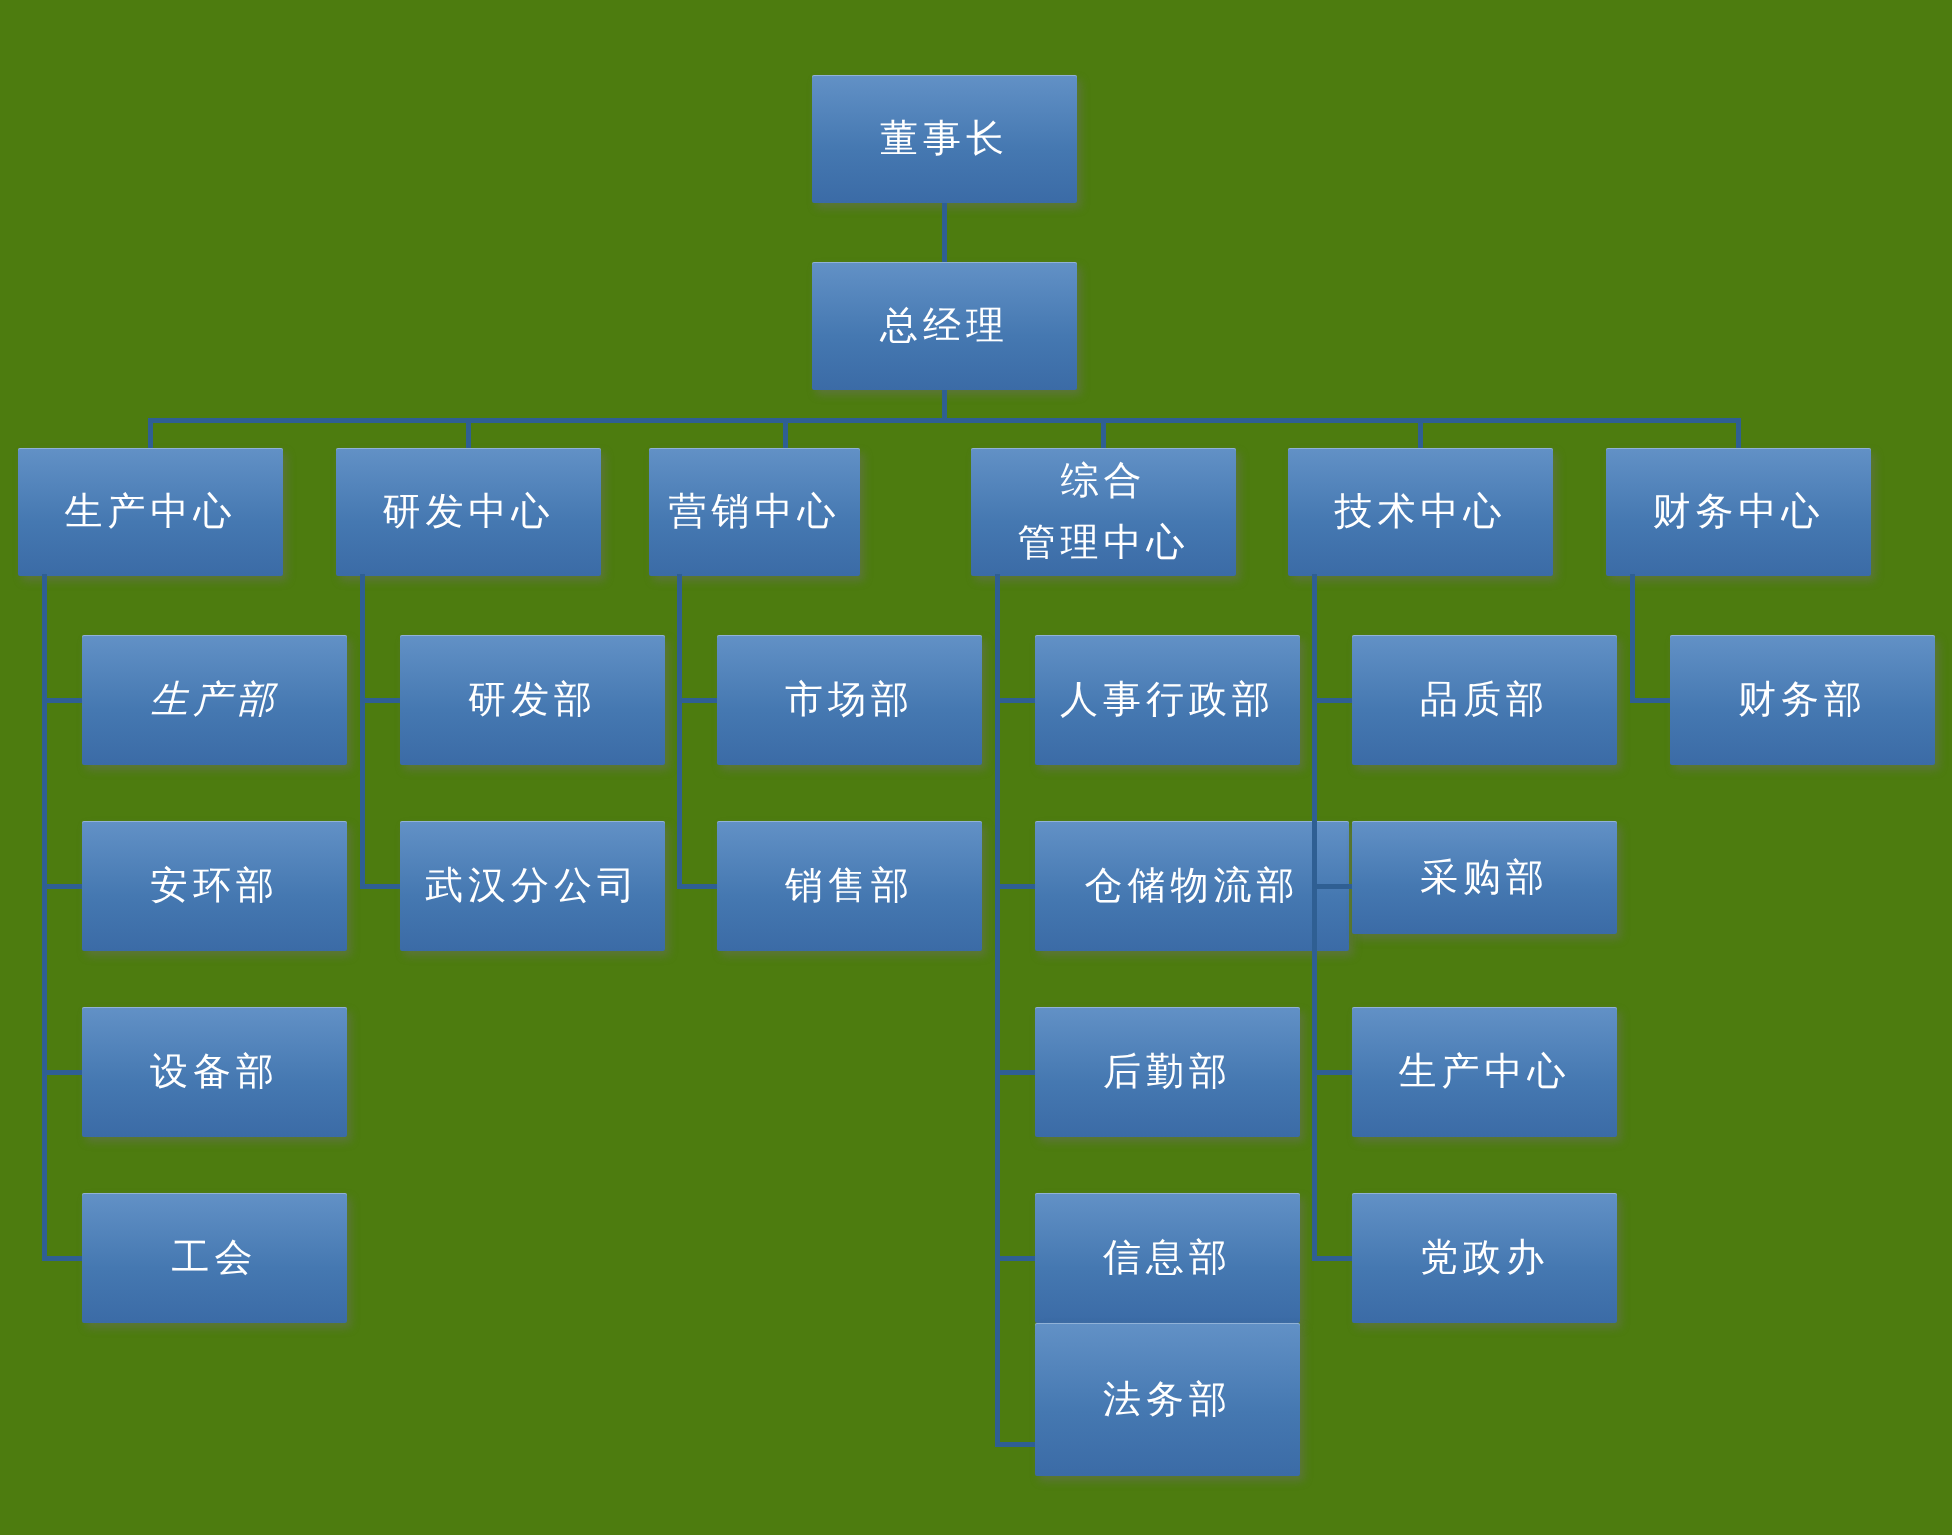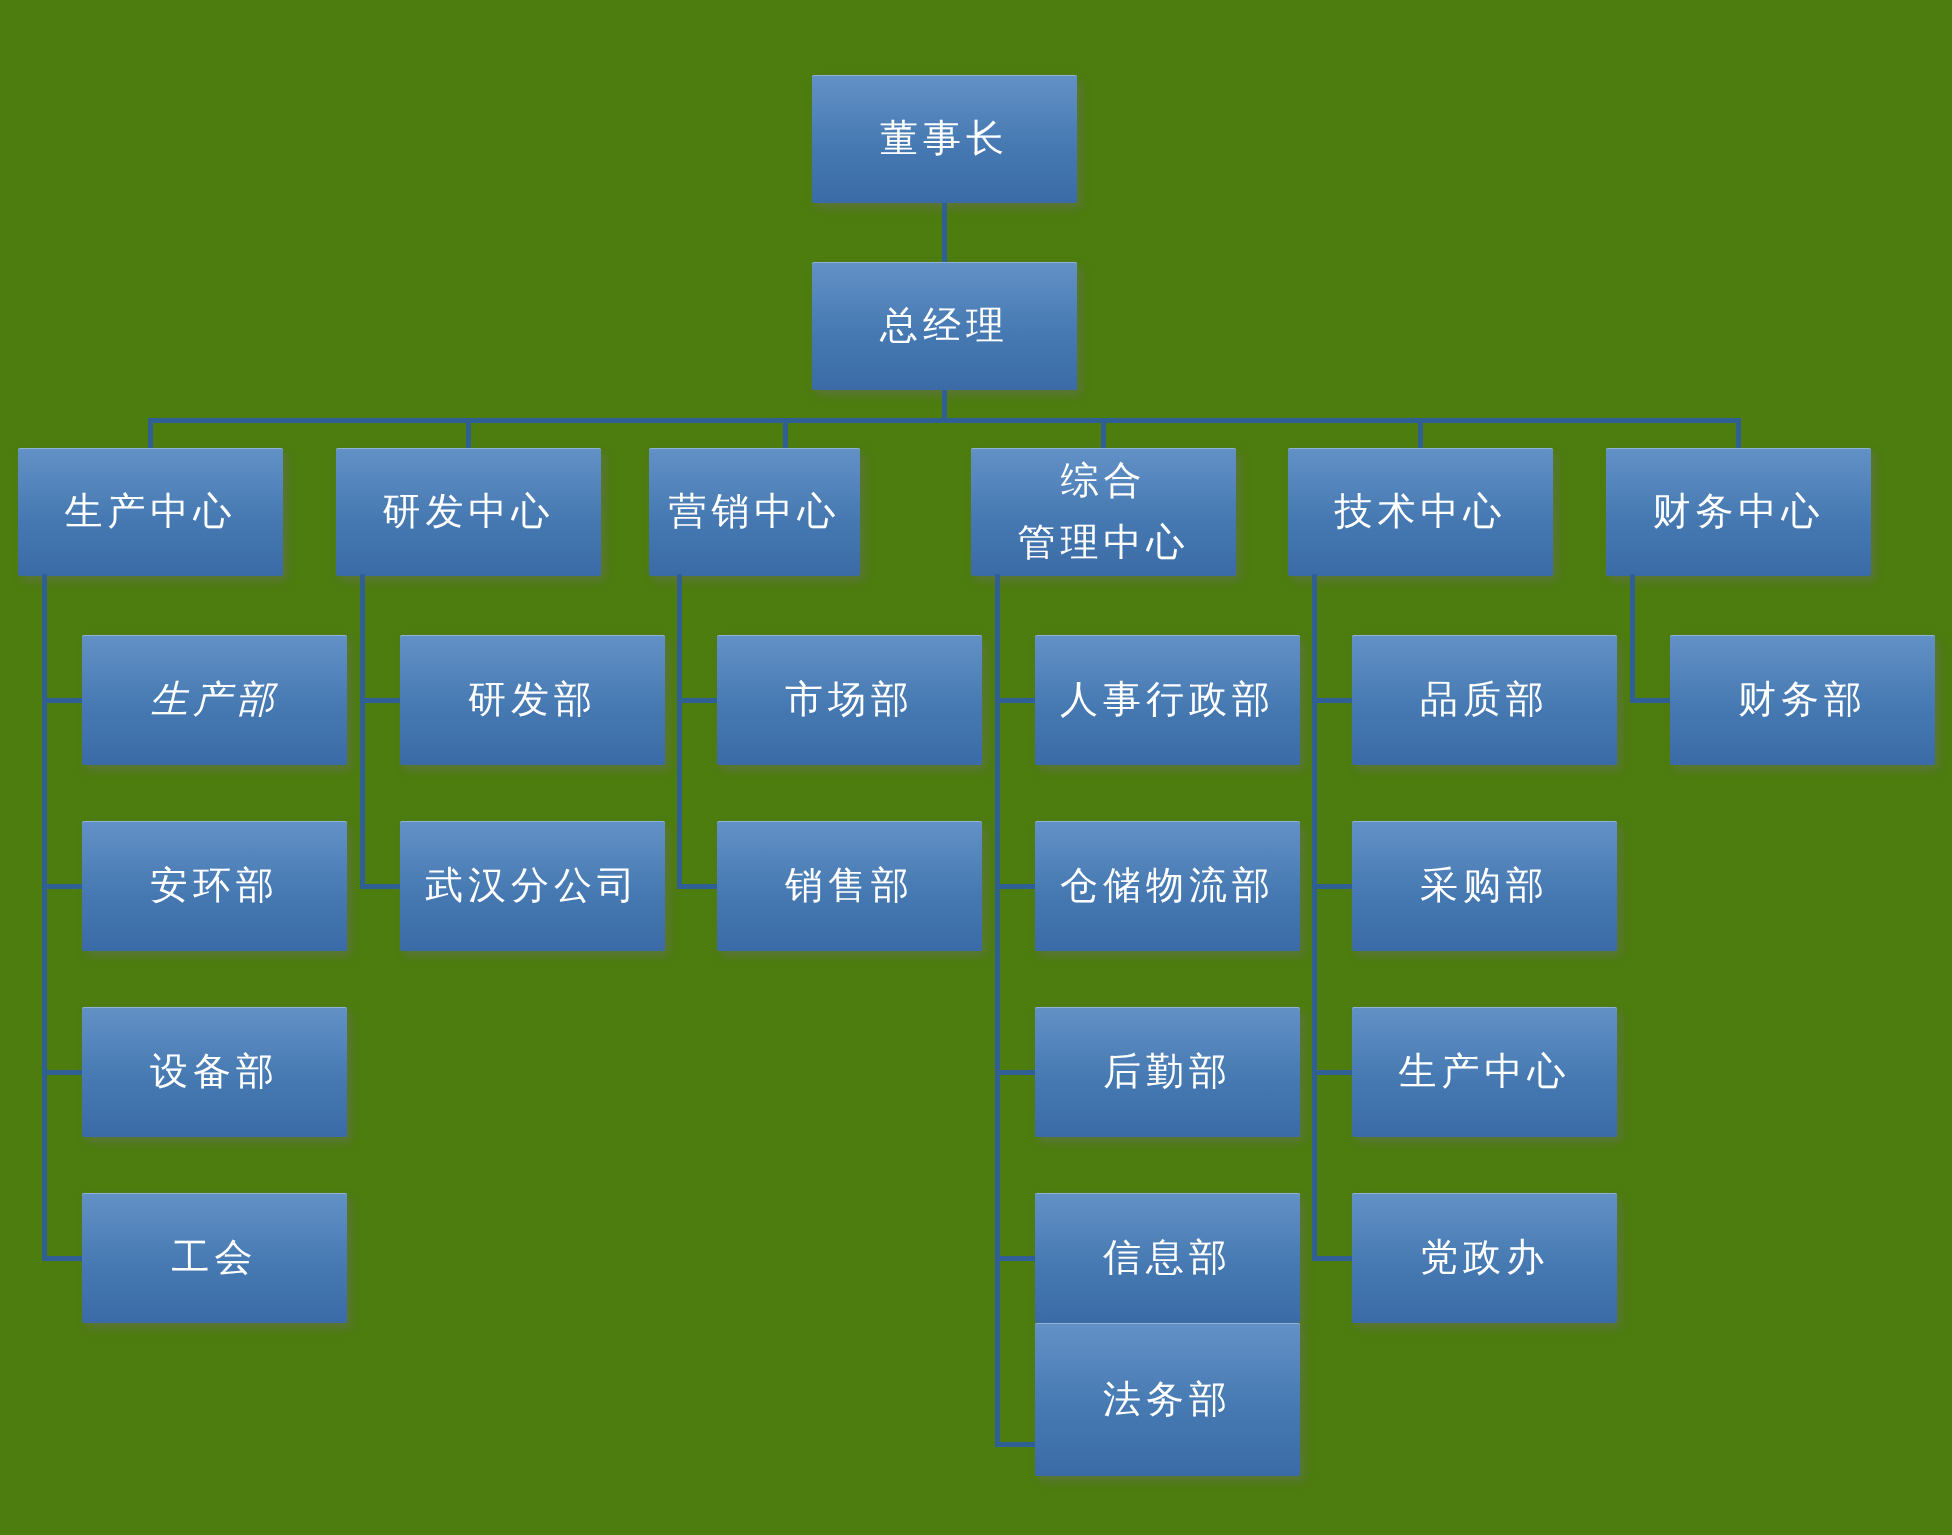--- a/index.html
+++ b/index.html
@@ -88,36 +88,36 @@
     </div>
     <div class="node" style="left: 717px; top: 635px; width: 265px; height: 130px;">
       <div class="nline">市场部</div>
     </div>
     <div class="node" style="left: 717px; top: 821px; width: 265px; height: 130px;">
       <div class="nline">销售部</div>
     </div>
     <div class="node" style="left: 1035px; top: 635px; width: 265px; height: 130px;">
       <div class="nline">人事行政部</div>
     </div>
-    <div class="node" style="left: 1035px; top: 821px; width: 265px; height: 130px;">
+    <div class="node" style="left: 1035px; top: 821px; width: 314px; height: 130px;">
       <div class="nline">仓储物流部</div>
     </div>
     <div class="node" style="left: 1035px; top: 1007px; width: 265px; height: 130px;">
       <div class="nline">后勤部</div>
     </div>
     <div class="node" style="left: 1035px; top: 1193px; width: 265px; height: 130px;">
       <div class="nline">信息部</div>
     </div>
     <div class="node" style="left: 1035px; top: 1323px; width: 265px; height: 153px;">
       <div class="nline">法务部</div>
     </div>
     <div class="node" style="left: 1352px; top: 635px; width: 265px; height: 130px;">
       <div class="nline">品质部</div>
     </div>
-    <div class="node" style="left: 1352px; top: 821px; width: 265px; height: 130px;">
+    <div class="node" style="left: 1352px; top: 821px; width: 265px; height: 113px;">
       <div class="nline">采购部</div>
     </div>
     <div class="node" style="left: 1352px; top: 1007px; width: 265px; height: 130px;">
       <div class="nline">生产中心</div>
     </div>
     <div class="node" style="left: 1352px; top: 1193px; width: 265px; height: 130px;">
       <div class="nline">党政办</div>
     </div>
     <div class="node" style="left: 1670px; top: 635px; width: 265px; height: 130px;">
       <div class="nline">财务部</div>

